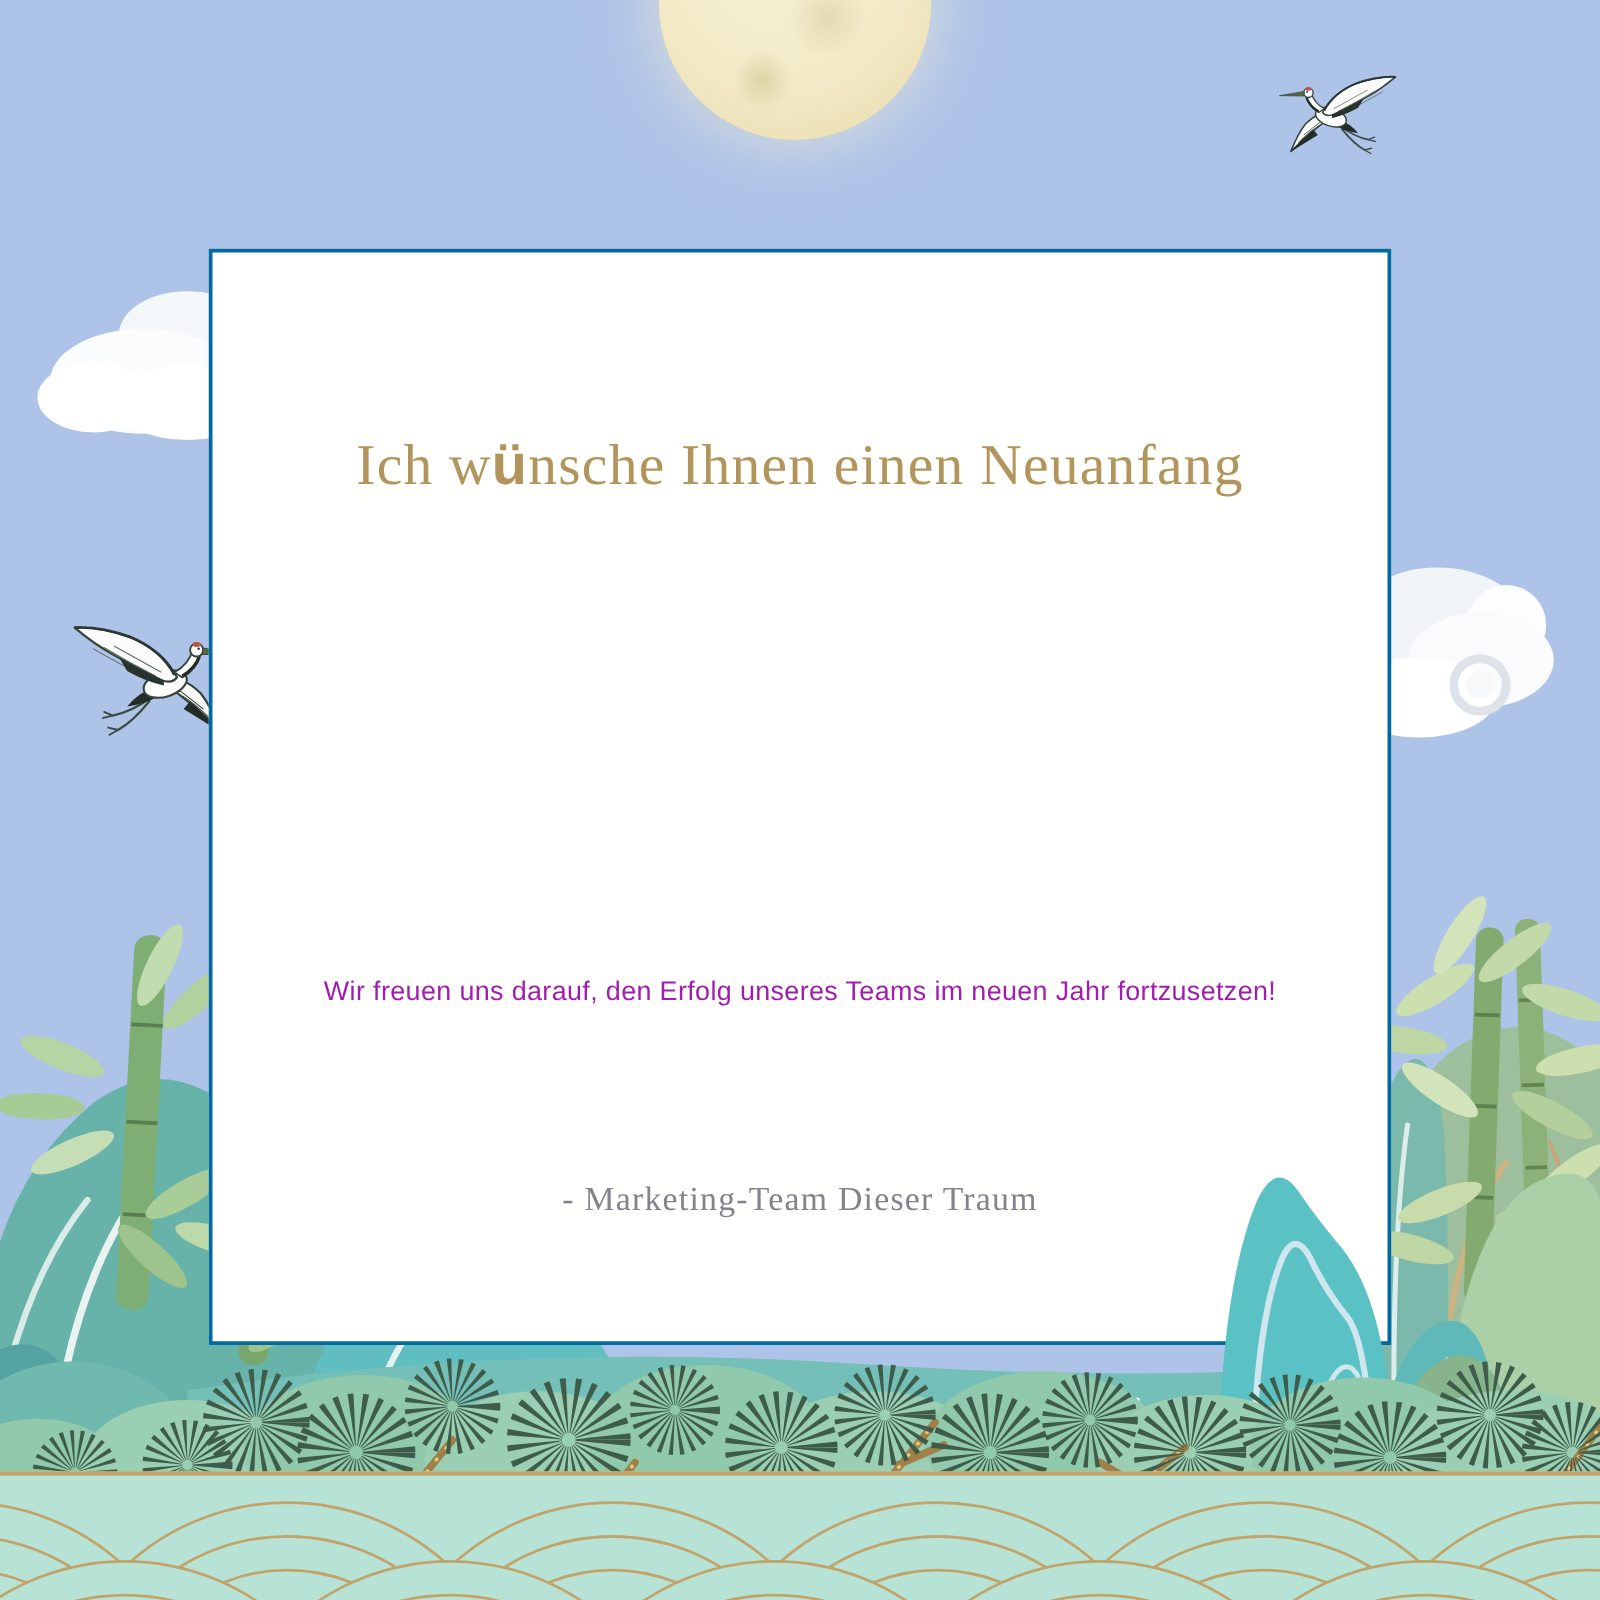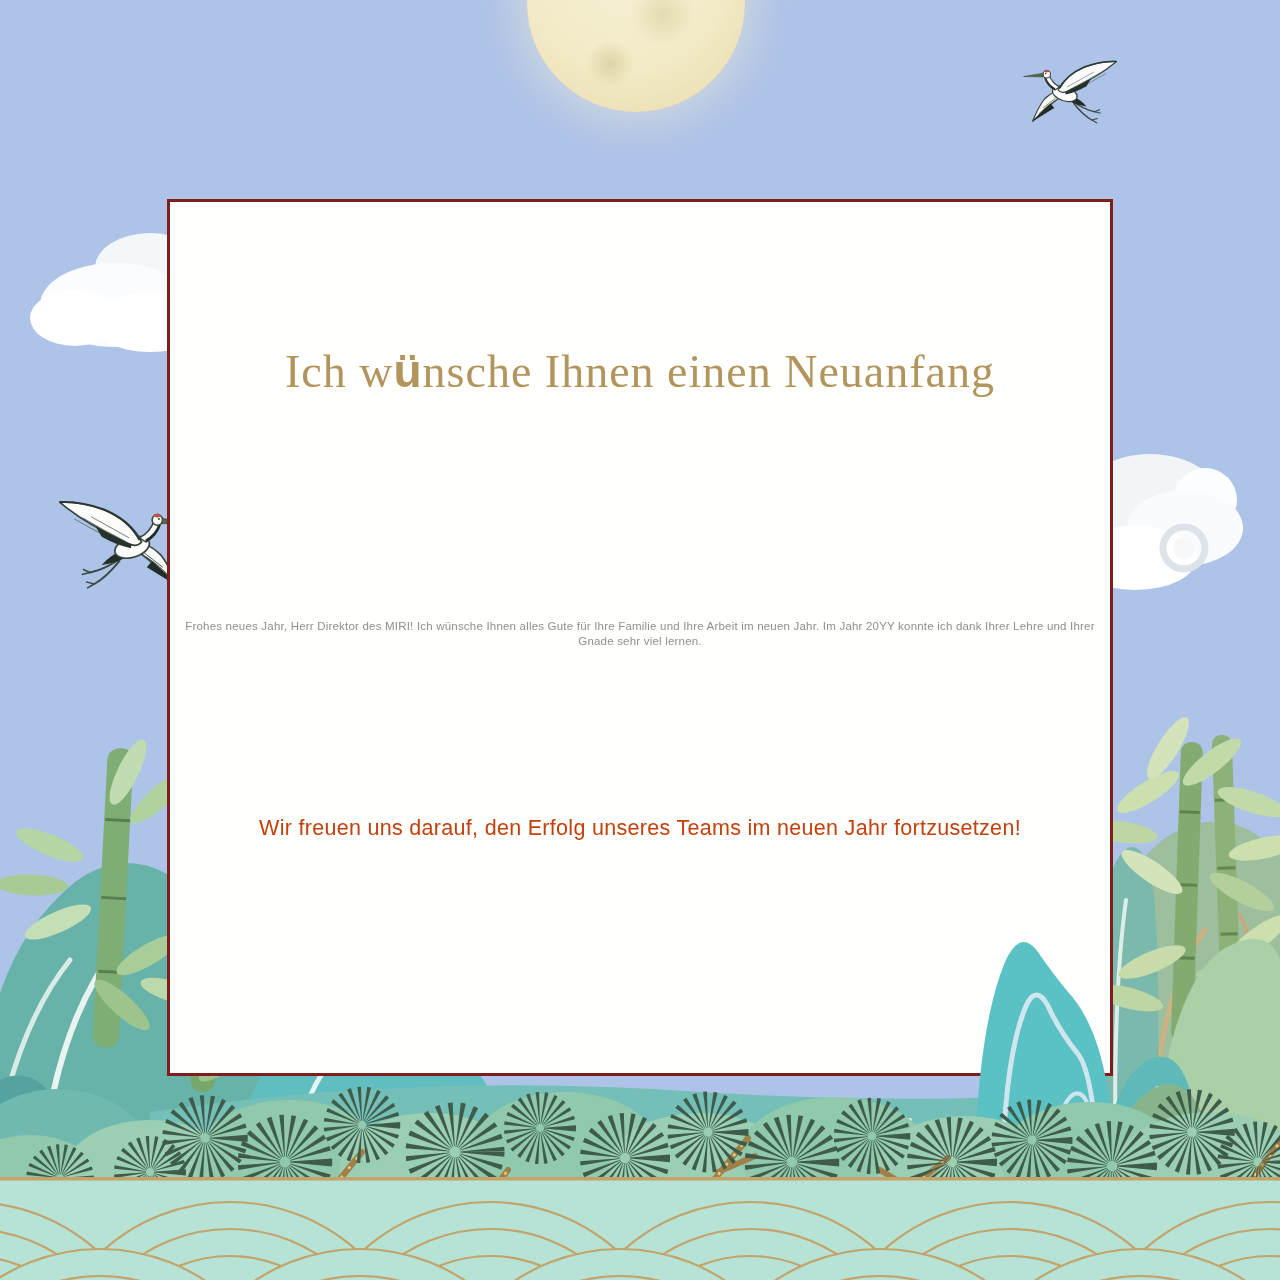--- a/index.html
+++ b/index.html
@@ -7,29 +7,29 @@
          background:#aec3e8;font-family:"Liberation Sans",sans-serif;}
   .layer{position:absolute;left:0;top:0;width:1280px;height:1280px;pointer-events:none;}
   .moon{position:absolute;left:527px;top:-106px;width:218px;height:218px;border-radius:50%;
         background:
           radial-gradient(circle 34px at 38% 78%, rgba(196,184,128,.45), rgba(196,184,128,0) 70%),
           radial-gradient(circle 46px at 62% 55%, rgba(203,192,140,.40), rgba(203,192,140,0) 70%),
           radial-gradient(circle 26px at 72% 30%, rgba(208,198,150,.35), rgba(208,198,150,0) 70%),
           radial-gradient(circle at 45% 35%, #f7f1d4 0%, #f2eac6 55%, #ece0b6 80%, #e7daab 100%);
         box-shadow:0 0 46px 6px rgba(246,240,214,.55);}
   .card{position:absolute;left:167px;top:199px;width:946px;height:877px;box-sizing:border-box;
-        background:#fffffe;border:3px solid #7f1d1d;z-index:3;}
+        background:#fffffe;border:3px solid #0369a1;z-index:3;}
   .card-title{position:absolute;left:0;top:138px;width:100%;text-align:center;
         font-family:"Liberation Serif",serif;font-weight:400;color:#b2955c;
         font-size:46px;line-height:63px;letter-spacing:1px;}
   .ub{font-family:"Liberation Sans",sans-serif;font-weight:700;}
   .card-note{position:absolute;left:0;top:417px;width:100%;text-align:center;
         font-size:11.5px;line-height:15px;color:#8f8f8f;letter-spacing:.2px;}
-  .card-message{position:absolute;left:0;top:606px;width:100%;text-align:center;
-        font-size:21.5px;line-height:41px;color:#c2410c;letter-spacing:.3px;}
+  .card-message{position:absolute;left:0;top:571px;width:100%;text-align:center;
+        font-size:21.5px;line-height:41px;color:#a21caf;letter-spacing:.3px;}
   .card-signature{position:absolute;left:0;top:742px;width:100%;text-align:center;
         font-family:"Liberation Serif",serif;font-size:27px;color:#83838b;letter-spacing:1px;}.z2{z-index:2}.z4{z-index:4}
   .wave{position:absolute;left:0;bottom:0;width:1280px;height:103px;z-index:5;}
 </style>
 </head>
 <body>
 
 <div class="stage">
 
   <div class="moon"></div>
@@ -155,24 +155,24 @@
       <circle cx="1163" cy="1185" r="18" fill="none" stroke="#57815f" stroke-width="5"></circle>
       <circle cx="1163" cy="1185" r="38" fill="none" stroke="#57815f" stroke-width="5"></circle>
       <circle cx="1163" cy="1185" r="58" fill="none" stroke="#57815f" stroke-width="5"></circle>
     </g>
   </svg>
 
   <div class="card">
     <div class="card-title">
       <div><span>Ich w</span><span class="ub">ü</span><span>nsche Ihnen einen Neuanfang</span></div>
     </div>
-    <div class="card-note">Frohes neues Jahr, Herr Direktor des MIRI! Ich wünsche Ihnen alles Gute für Ihre Familie und Ihre Arbeit im neuen Jahr. Im Jahr 20YY konnte ich dank Ihrer Lehre und Ihrer Gnade sehr viel lernen.</div>
     <div class="card-message">
       <div>Wir freuen uns darauf, den Erfolg unseres Teams im neuen Jahr fortzusetzen!</div>
     </div>
+    <div class="card-signature">- Marketing-Team Dieser Traum</div>
   </div>
 
   <svg class="layer z4" viewBox="0 0 1280 1280">
     <defs>
       <g id="pinefan">
         <circle r="25" fill="none" stroke="#3e5c49" stroke-width="40" stroke-dasharray="2.5 4.2"></circle>
       </g>
     </defs>
     <g>
       <path d="M 975 1185 L 975 1150 Q 980 1022 1005 962 Q 1020 928 1038 952 Q 1050 970 1068 992 Q 1096 1022 1107 1085 Q 1116 1135 1120 1185 Z" fill="#5ac1c5"></path>

